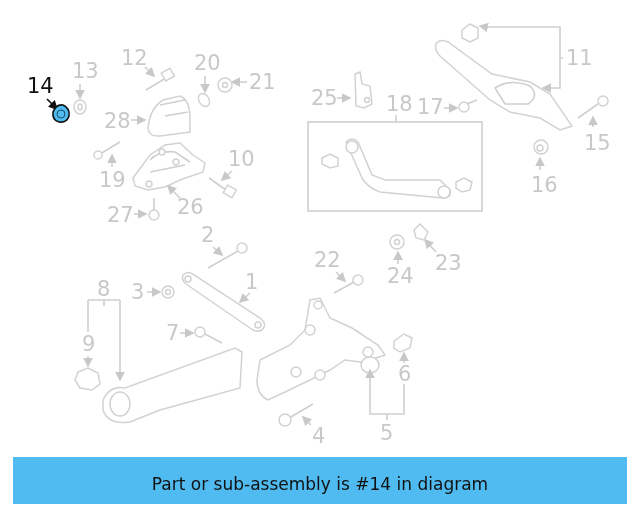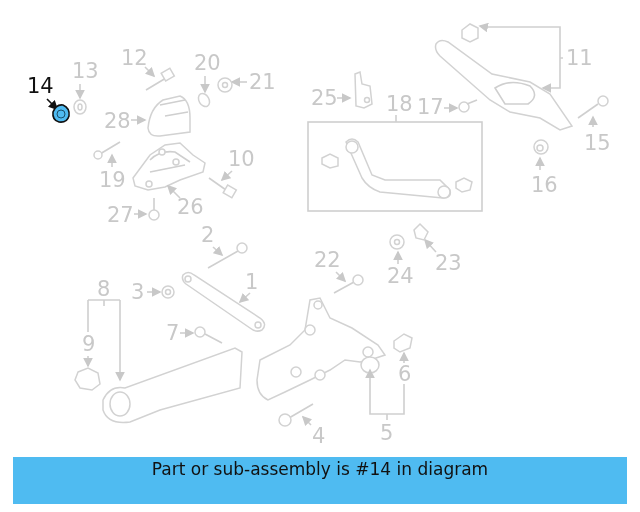--- a/index.html
+++ b/index.html
@@ -3,21 +3,21 @@
 <meta charset="utf-8">
 <style>
   html, body { margin:0; padding:0; background:#ffffff; }
   body { width:640px; height:512px; position:relative; overflow:hidden; font-family:"DejaVu Sans", sans-serif; }
   #diagram { position:absolute; left:0; top:0; width:640px; height:512px; }
   .lbl { font-family:"DejaVu Sans", sans-serif; font-size:21px; fill:#c8c8c8; }
   .lbl-hi { font-family:"DejaVu Sans", sans-serif; font-size:21px; fill:#111111; }
   .ln { stroke:#cfcfcf; stroke-width:1.6; fill:none; }
   .pt { stroke:#d2d2d2; stroke-width:1.5; fill:#ffffff; }
   #banner { position:absolute; left:13px; top:457px; width:614px; height:47px; background:#4fbbf1;
-            color:#111111; text-align:center; font-size:17px; line-height:21px; padding-top:2px; box-sizing:border-box; }
+            color:#111111; text-align:center; font-size:17px; line-height:21px; padding-top:17px; box-sizing:border-box; }
   #banner div { white-space:nowrap; }
 </style>
 </head>
 <body>
 
 <svg id="diagram" viewBox="0 0 640 512" xmlns="http://www.w3.org/2000/svg">
   <defs>
     <marker id="ah" markerWidth="6" markerHeight="6" refX="5" refY="3" orient="auto">
       <path d="M0,0 L6,3 L0,6 z" fill="#c8c8c8"></path>
     </marker>

